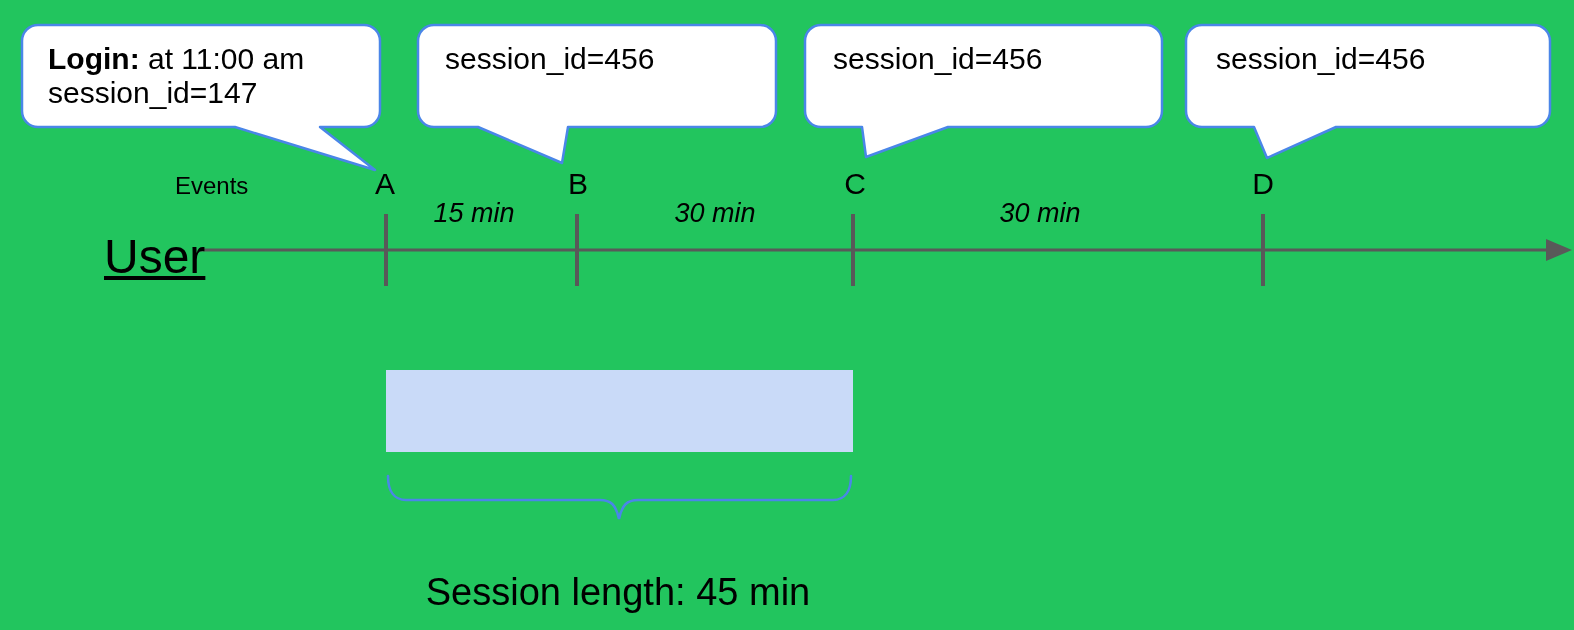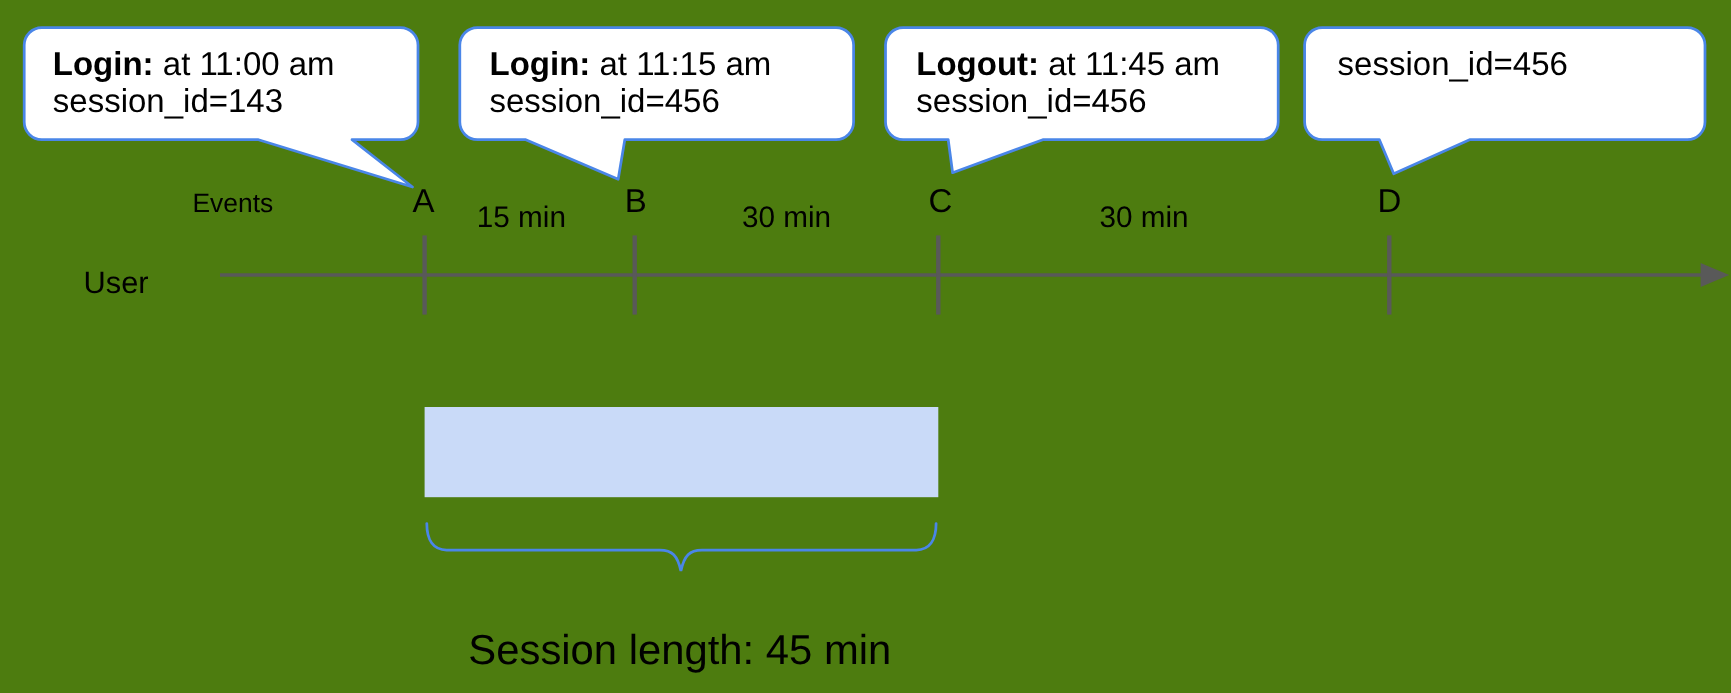--- a/index.html
+++ b/index.html
@@ -3,21 +3,21 @@
 <meta charset="utf-8">
 <style>
   * { margin: 0; padding: 0; box-sizing: border-box; }
   html, body { background: #ffffff; }
   body { font-family: "Liberation Sans", sans-serif; color: #000; }
 
   .canvas {
     position: relative;
     width: 1574px;
     height: 630px;
-    background: #4d7c0f;
+    background: #22c55e;
     overflow: hidden;
   }
 
   .shapes {
     position: absolute;
     left: 0; top: 0;
     width: 1574px; height: 630px;
   }
 
   .abs { position: absolute; white-space: nowrap; }
@@ -31,34 +31,35 @@
     white-space: nowrap;
   }
   .callout-text .bold { font-weight: 700; }
 
   .events-label {
     left: 175px; top: 172px;
     font-size: 24px; line-height: 28px;
   }
 
   .user-label {
-    left: 76px; top: 237px;
-    font-size: 28px; line-height: 40px;
+    left: 104px; top: 237px;
+    font-size: 48px; line-height: 40px; text-decoration: underline;
   }
 
   .event-letter {
     top: 169px;
     font-size: 30px; line-height: 30px;
     transform: translateX(-50%);
   }
 
   .interval-label {
-    top: 184px;
+    top: 200px;
     font-size: 27px; line-height: 27px;
     transform: translateX(-50%);
+    font-style: italic;
   }
 
   .session-box-text {
     left: 386px; top: 370px;
     width: 467px; height: 82px;
     display: flex; align-items: center; justify-content: center;
     font-size: 29px;
   }
 
   .session-length {
@@ -87,30 +88,28 @@
     <path d="M821,25 H1146 A16,16 0 0 1 1162,41 V111 A16,16 0 0 1 1146,127 H948 L866,157 L862,127 H821 A16,16 0 0 1 805,111 V41 A16,16 0 0 1 821,25 Z" fill="#ffffff" stroke-width="2.5" stroke-linejoin="round" stroke="#4a86e8"></path>
     <path d="M1202,25 H1534 A16,16 0 0 1 1550,41 V111 A16,16 0 0 1 1534,127 H1336 L1267,158 L1254,127 H1202 A16,16 0 0 1 1186,111 V41 A16,16 0 0 1 1202,25 Z" fill="#ffffff" stroke-width="2.5" stroke-linejoin="round" stroke="#4a86e8"></path>
 
     <rect x="386" y="370" width="467" height="82" fill="#c9daf8"></rect>
 
     <path d="M388,476 C388,491 394,500 406,500 L600,500 C611,500 616,505 619,519 C622,505 627,500 638,500 L833,500 C845,500 851,491 851,476" fill="none" stroke-width="2.5" stroke-linecap="round" stroke="#4a86e8"></path>
   </svg>
 
   <div class="callout-text" style="left:48px">
     <div><span class="bold">Login:</span><span> at 11:00 am</span></div>
-    <div>session_id=143</div>
+    <div>session_id=147</div>
   </div>
 
   <div class="callout-text" style="left:445px">
-    <div><span class="bold">Login:</span><span> at 11:15 am</span></div>
     <div>session_id=456</div>
   </div>
 
   <div class="callout-text" style="left:833px">
-    <div><span class="bold">Logout:</span><span> at 11:45 am</span></div>
     <div>session_id=456</div>
   </div>
 
   <div class="callout-text" style="left:1216px">
     <div>session_id=456</div>
   </div>
 
   <div class="abs events-label">Events</div>
   <div class="abs user-label">User</div>
 

